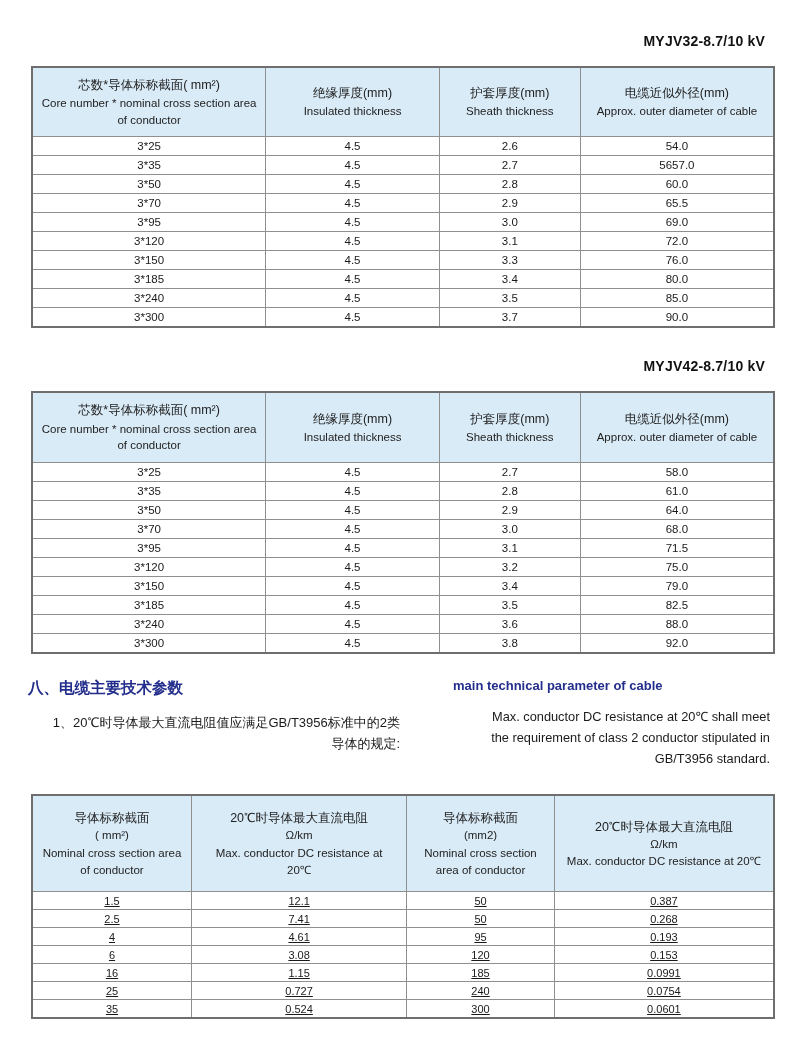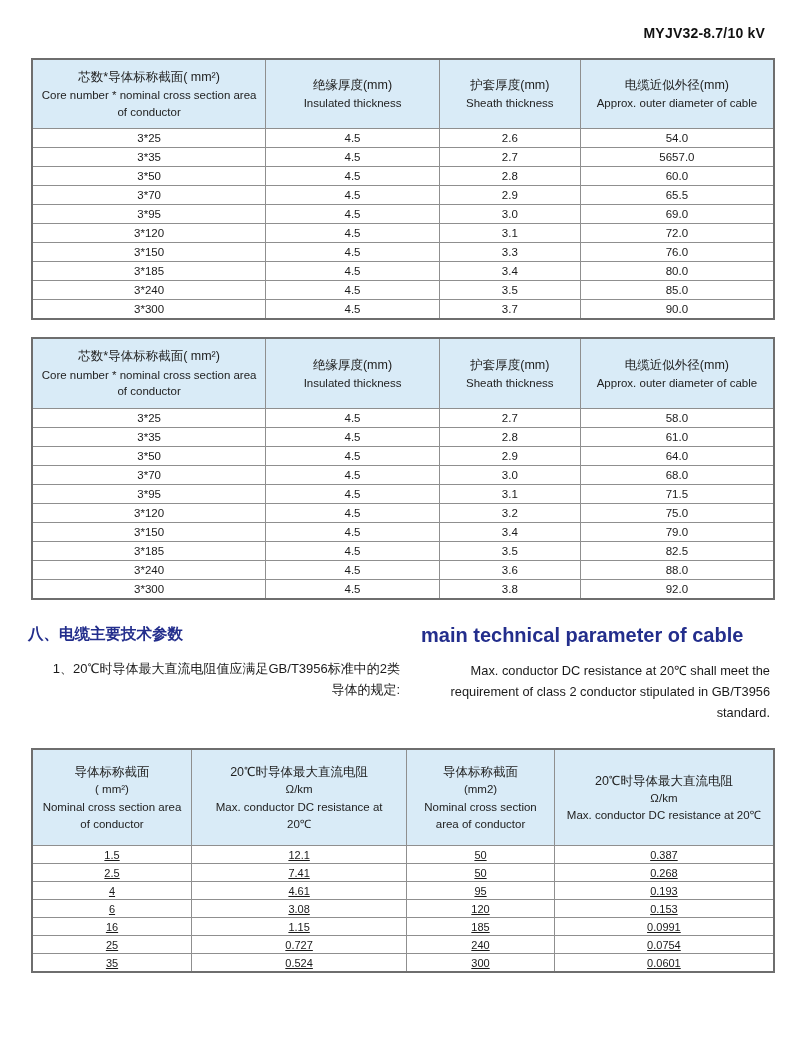--- a/index.html
+++ b/index.html
@@ -1,41 +1,41 @@
 <!DOCTYPE html>
 <html><head>
 <meta charset="utf-8">
 <style>
   html,body{margin:0;padding:0;background:#ffffff;}
   body{width:800px;height:1048px;font-family:"Liberation Sans", sans-serif;color:#1a1a1a;}
   .page{position:relative;width:800px;height:1048px;overflow:hidden;background:#ffffff;}
 
   .kv-title{width:765px;text-align:right;font-size:14px;font-weight:bold;color:#111;letter-spacing:.2px;}
-  .kv-title.first{padding-top:25px;}
+  .kv-title.first{padding-top:33px;}
   .kv-title.second{margin-top:30px;}
 
   table{border-collapse:collapse;width:744px;margin-left:31px;table-layout:fixed;margin-top:17px;}
   table{border:2px solid #6e6e6e;}
   th,td{border:1px solid #8f8f8f;}
   th{background:#d9ebf7;font-weight:normal;vertical-align:middle;padding:8px 6px;}
   .h-zh{font-size:12.5px;line-height:1.45;color:#222;}
   .h-unit{font-size:11.5px;line-height:1.45;color:#222;}
   .h-en{font-size:11.5px;line-height:1.45;color:#222;margin-top:1px;}
   tbody td{height:18px;font-size:11.5px;text-align:center;padding:0 4px;color:#1a1a1a;background:#fff;}
 
   .res{margin-top:25px;}
   .res th{padding:13px 6px;}
   .res tbody td{height:17px;font-size:11px;text-decoration:underline;}
 
-  .two-col{display:flex;margin:24px 30px 0 28px;}
+  .two-col{display:flex;margin:24px 30px 0 28px;gap:32px;}
   .col-left{width:372px;}
   .col-right{flex:1;margin-left:21px;}
   .sec-heading{margin:0;font-weight:bold;color:#232e8c;}
   .sec-heading.zh{font-size:15.5px;}
-  .sec-heading.en{font-size:20px;}
+  .sec-heading.en{font-size:13px;}
   .para{margin:0;margin-top:13px;line-height:1.65;text-align:right;}
   .para.zh{font-size:13px;text-indent:1.7em;}
   .para.en{font-size:12.8px;text-indent:2.2em;}
 
   
   .res th.c2 .h-en{padding:0 14px;}
 </style>
 </head>
 <body>
 <div class="page">
@@ -126,20 +126,21 @@
         </tr>
         <tr>
           <td>3*300</td>
           <td>4.5</td>
           <td>3.7</td>
           <td>90.0</td>
         </tr>
       </tbody>
   </table>
 
+  <div class="kv-title second">MYJV42-8.7/10 kV</div>
 
   <table class="spec">
     <colgroup>
         <col style="width:31.5%">
         <col style="width:23.4%">
         <col style="width:19.0%">
         <col style="width:26.1%">
       </colgroup>
     <thead>
       <tr>

